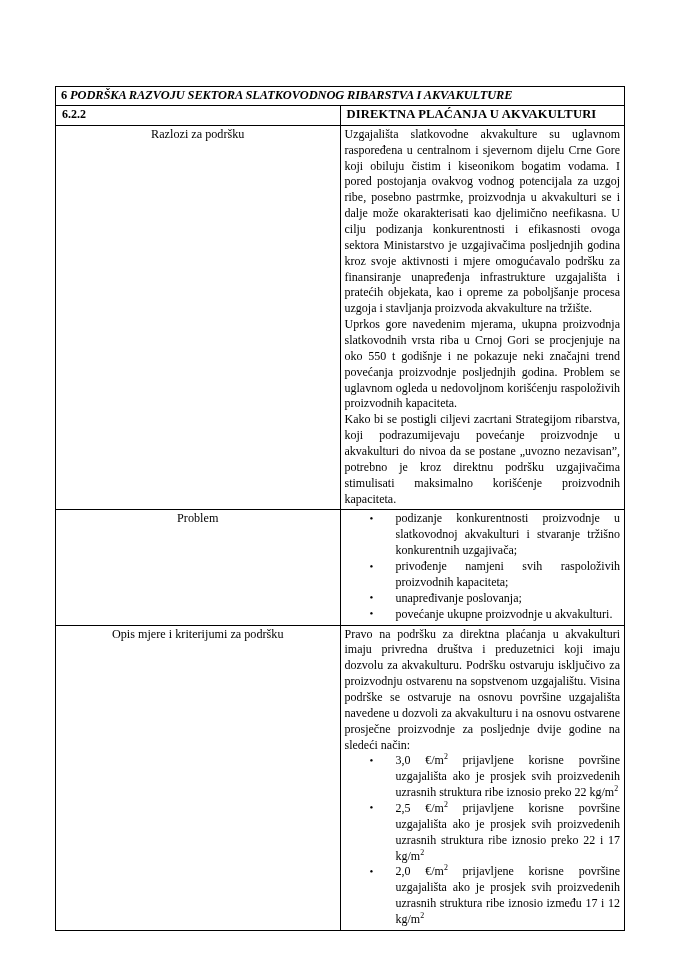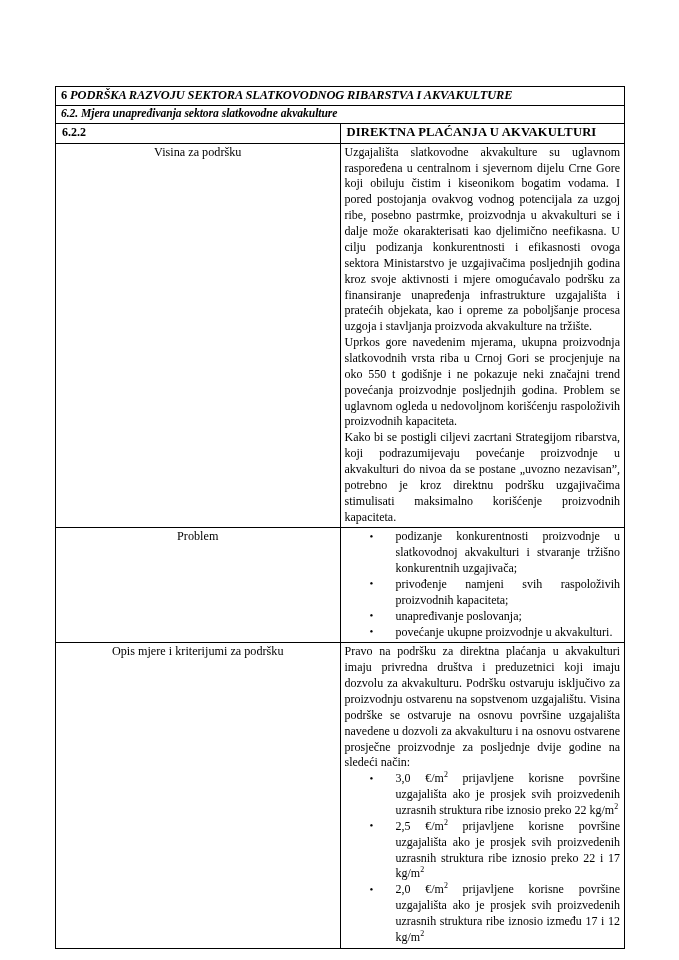--- a/index.html
+++ b/index.html
@@ -110,29 +110,26 @@
 </head>
 <body>
 
 <div class="page">
   <table class="doc-table">
     <tbody>
       <tr>
         <td class="hdr-main" colspan="2"><span class="roman">6</span> <span>PODRŠKA RAZVOJU SEKTORA SLATKOVODNOG RIBARSTVA I AKVAKULTURE</span></td>
       </tr>
       <tr>
-        <td class="hdr-sub" colspan="2">6.2. Mjera unapređivanja sektora slatkovodne akvakulture</td>
-      </tr>
-      <tr>
         <td class="num-cell">6.2.2</td>
         <td class="title-cell">DIREKTNA PLAĆANJA U AKVAKULTURI</td>
       </tr>
 
       <tr>
-        <td class="label-cell">Visina za podršku</td>
+        <td class="label-cell">Razlozi za podršku</td>
         <td class="body-cell">
           <p>Uzgajališta slatkovodne akvakulture su uglavnom raspoređena u centralnom i sjevernom dijelu Crne Gore koji obiluju čistim i kiseonikom bogatim vodama. I pored postojanja ovakvog vodnog potencijala za uzgoj ribe, posebno pastrmke, proizvodnja u akvakulturi se i dalje može okarakterisati kao djelimično neefikasna. U cilju podizanja konkurentnosti i efikasnosti ovoga sektora Ministarstvo je uzgajivačima posljednjih godina kroz svoje aktivnosti i mjere omogućavalo podršku za finansiranje unapređenja infrastrukture uzgajališta i pratećih objekata, kao i opreme za poboljšanje procesa uzgoja i stavljanja proizvoda akvakulture na tržište.</p>
           <p>Uprkos gore navedenim mjerama, ukupna proizvodnja slatkovodnih vrsta riba u Crnoj Gori se procjenjuje na oko 550 t godišnje i ne pokazuje neki značajni trend povećanja proizvodnje posljednjih godina. Problem se uglavnom ogleda u nedovoljnom korišćenju raspoloživih proizvodnih kapaciteta.</p>
           <p>Kako bi se postigli ciljevi zacrtani Strategijom ribarstva, koji podrazumijevaju povećanje proizvodnje u akvakulturi do nivoa da se postane „uvozno nezavisan”, potrebno je kroz direktnu podršku uzgajivačima stimulisati maksimalno korišćenje proizvodnih kapaciteta.</p>
         </td>
       </tr>
 
       <tr>
         <td class="label-cell">Problem</td>
         <td class="body-cell">

